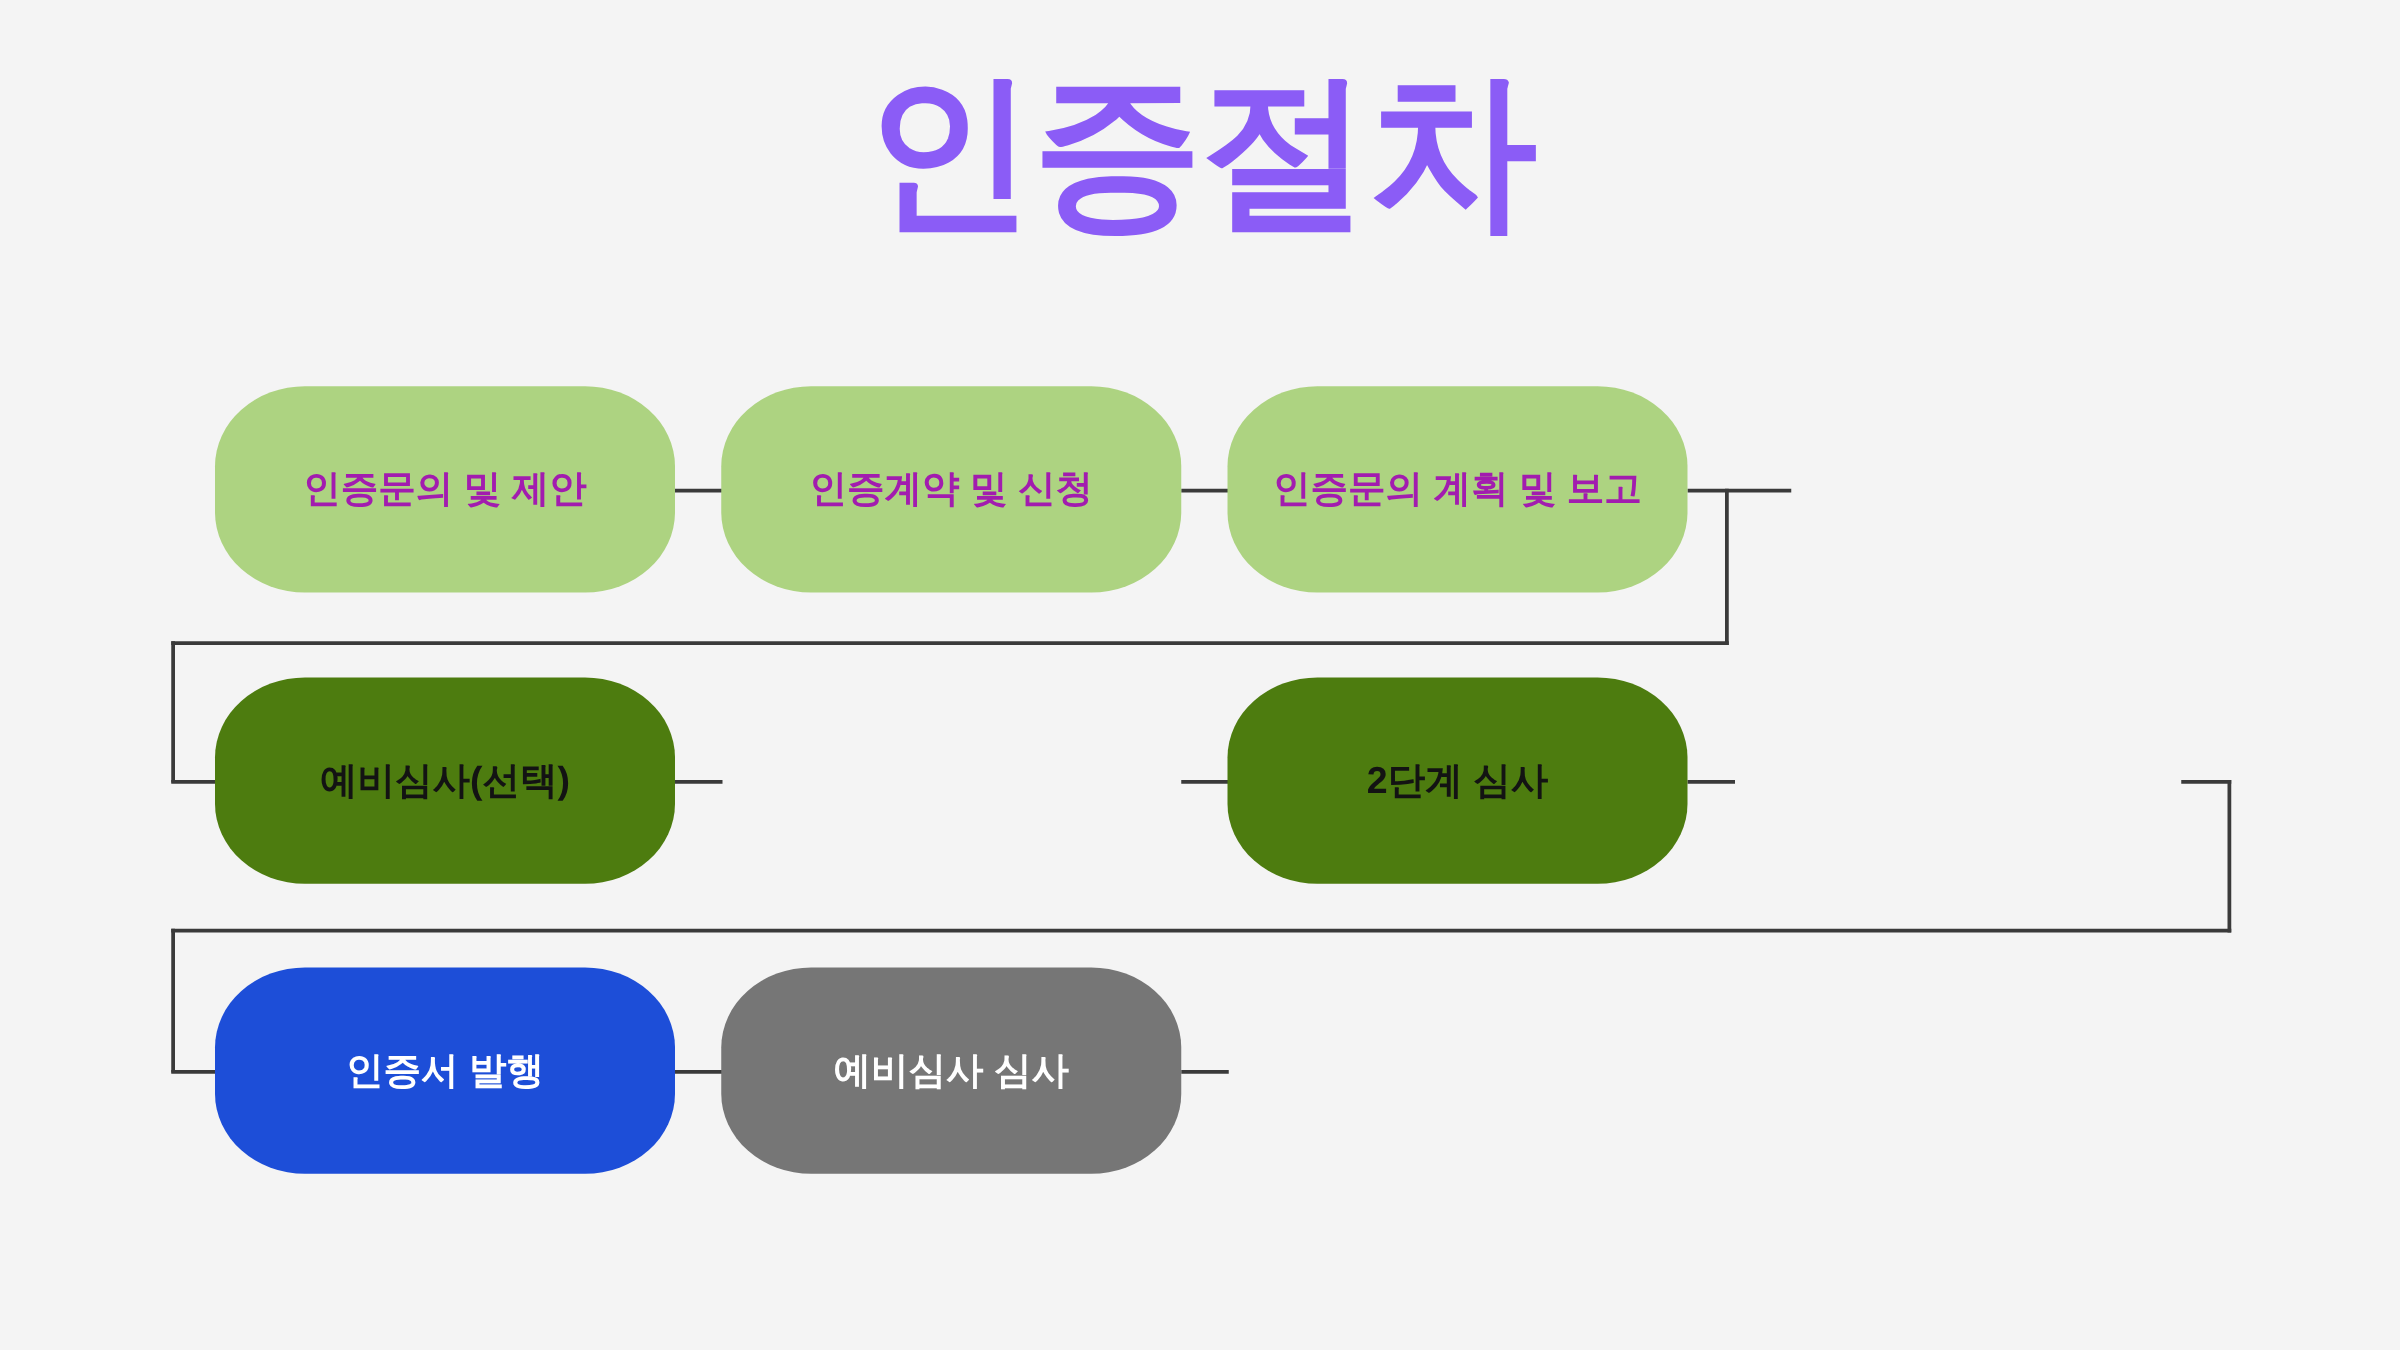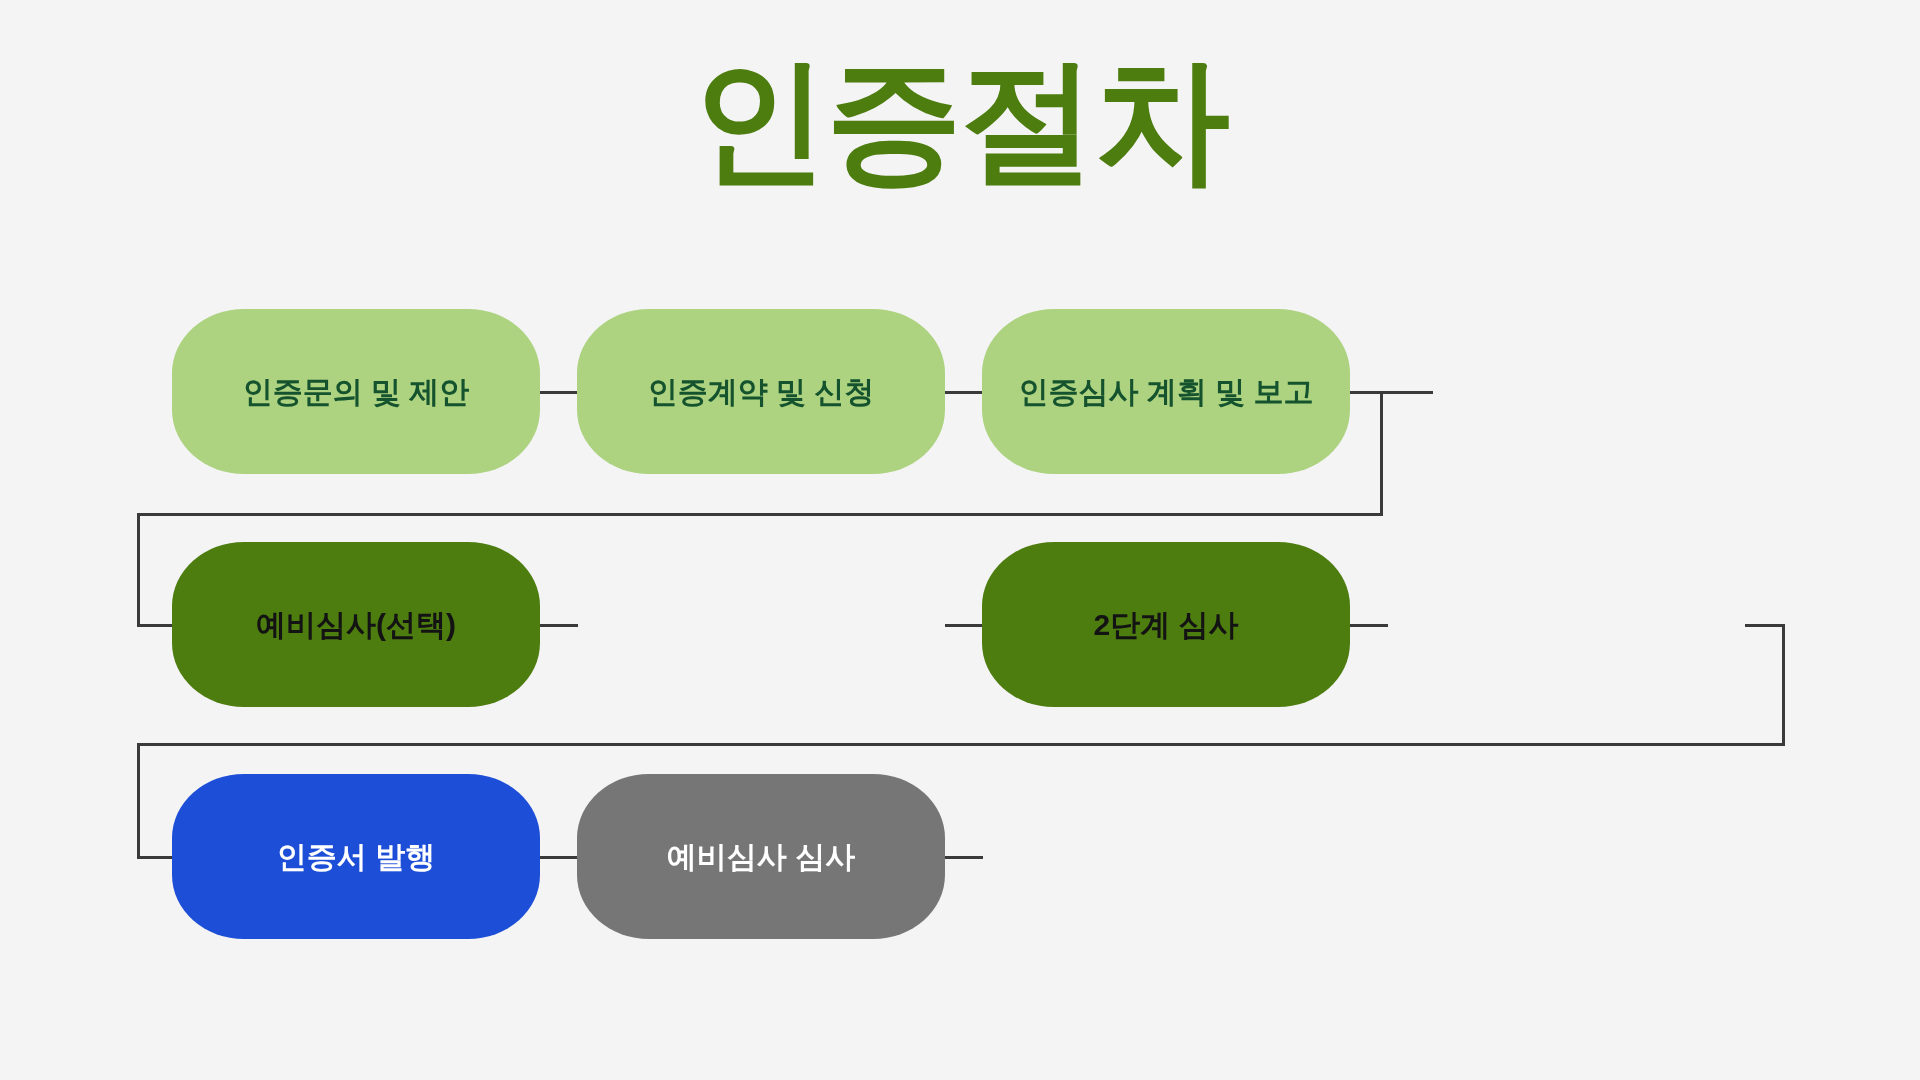--- a/index.html
+++ b/index.html
@@ -22,21 +22,21 @@
   
   #page-title {
     position: absolute;
     left: 0;
     top: 52px;
     width: 1920px;
     text-align: center;
     font-size: 136px;
     line-height: 1.0;
     font-weight: 700;
-    color: #4d7c0f;
+    color: #8b5cf6;
     letter-spacing: -2px;
     white-space: nowrap;
   }
   
   .flow-node {
     position: absolute;
     display: flex;
     align-items: center;
     justify-content: center;
     border-radius: 72px / 64px;
@@ -44,21 +44,21 @@
     z-index: 3;
   }
   .flow-node .node-label {
     font-size: 30px;
     font-weight: 700;
     line-height: 1.2;
     white-space: nowrap;
     text-align: center;
   }
   .tone-light { background: #add381; }
-  .tone-light .node-label { color: #14532d; }
+  .tone-light .node-label { color: #a21caf; }
   .tone-mid { background: #4d7c0f; }
   .tone-mid .node-label { color: #131313; }
   .tone-teal { background: #1d4ed8; }
   .tone-teal .node-label { color: #ffffff; }
   .tone-gray { background: #767676; }
   .tone-gray .node-label { color: #ffffff; }
 
   
   .connector {
     position: absolute;
@@ -97,21 +97,21 @@
   <div class="connector conn-h" style="left:540px; top:856px; width:38px;"></div>
   <div class="connector conn-h" style="left:945px; top:856px; width:38px;"></div>
 
   <div class="flow-node tone-light" style="left:172px; top:309px; width:368px; height:165px;">
     <span class="node-label">인증문의 및 제안</span>
   </div>
   <div class="flow-node tone-light" style="left:577px; top:309px; width:368px; height:165px;">
     <span class="node-label">인증계약 및 신청</span>
   </div>
   <div class="flow-node tone-light" style="left:982px; top:309px; width:368px; height:165px;">
-    <span class="node-label">인증심사 계획 및 보고</span>
+    <span class="node-label">인증문의 계획 및 보고</span>
   </div>
 
   <div class="flow-node tone-mid" style="left:172px; top:542px; width:368px; height:165px;">
     <span class="node-label">예비심사(선택)</span>
   </div>
   <div class="flow-node tone-mid" style="left:982px; top:542px; width:368px; height:165px;">
     <span class="node-label">2단계 심사</span>
   </div>
 
   <div class="flow-node tone-teal" style="left:172px; top:774px; width:368px; height:165px;">

